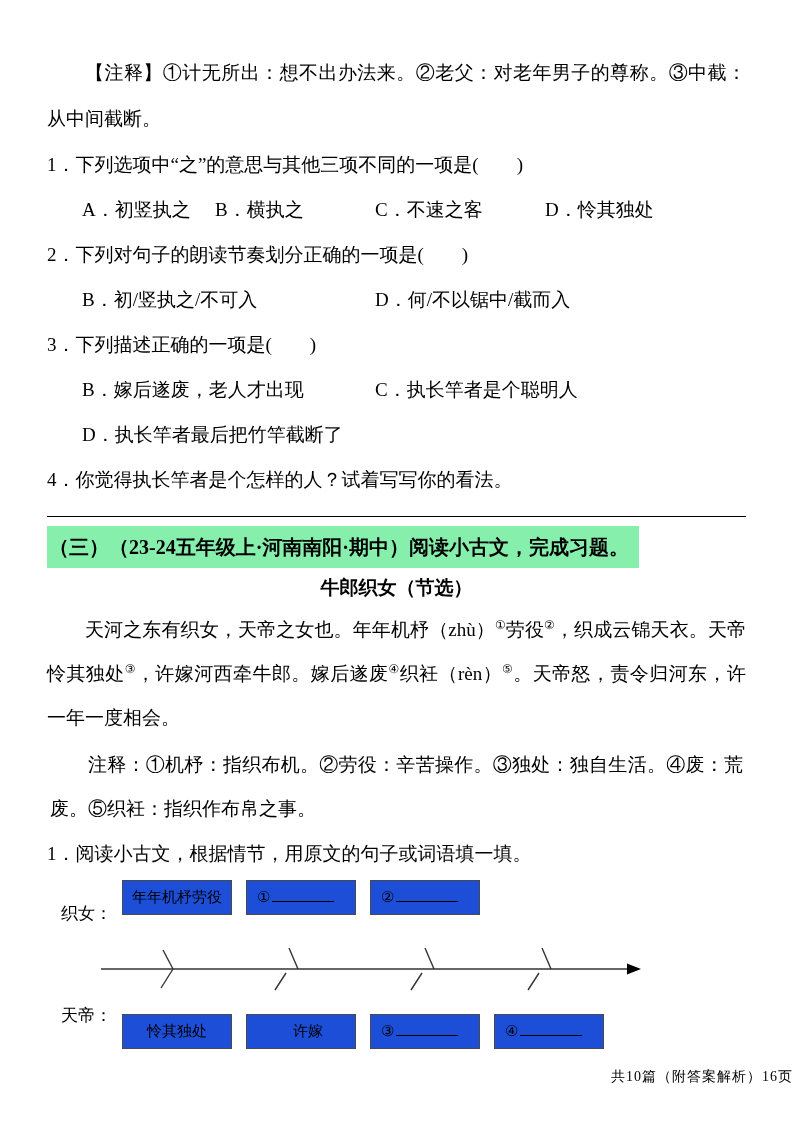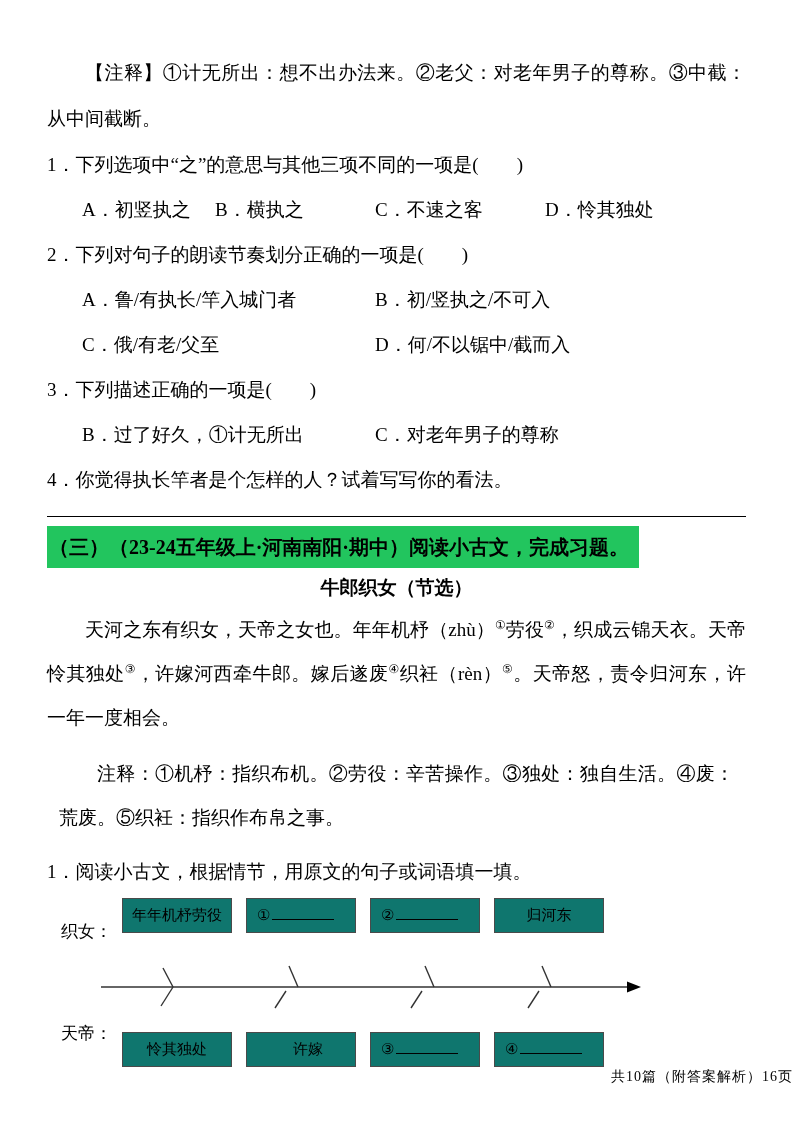--- a/index.html
+++ b/index.html
@@ -60,21 +60,21 @@
     text-indent:38px;
     line-height:44px;
     text-align:justify;
     margin:0;
   }
   .passage sup { font-size:12px; line-height:0; }
   .fu-notes {
     text-indent:38px;
     line-height:44px;
     text-align:justify;
-    margin:12px;
+    margin:3px;
   }
   .q1-line { line-height:40px; }
   .diagram {
     position:relative;
     height:180px;
     margin-top:2px;
   }
   .d-label {
     position:absolute;
     left:14px;
@@ -94,21 +94,21 @@
   .dbox {
     box-sizing:border-box;
     min-width:110px;
     height:35px;
     border:1px solid #4a4a4a;
     font-size:15px;
     line-height:33px;
     text-align:center;
     padding:0 6px;
     white-space:nowrap;
-    background:#0f766e;
+    background:#1d4ed8;
   }
   .dbox.blank { text-align:left; padding-left:10px; }
   .blank-line {
     display:inline-block;
     width:62px;
     border-bottom:1px solid #000;
     height:14px;
     margin-left:2px;
   }
   .timeline-svg { position:absolute; left:50px; top:60px; }
@@ -130,53 +130,51 @@
   <div>
       <div class="stem">1．下列选项中“之”的意思与其他三项不同的一项是(　　)</div>
       <div class="opts-inline">
         <div class="opt">A．初竖执之</div>
         <div class="opt">B．横执之</div>
         <div class="opt">C．不速之客</div>
         <div class="opt">D．怜其独处</div>
       </div>
       <div class="stem">2．下列对句子的朗读节奏划分正确的一项是(　　)</div>
       <div class="opts-grid">
-        <div class="opt">A．鲁/有执长/竿入城门者</div>
         <div class="opt">B．初/竖执之/不可入</div>
-        <div class="opt">C．俄/有老/父至</div>
         <div class="opt">D．何/不以锯中/截而入</div>
       </div>
       <div class="stem">3．下列描述正确的一项是(　　)</div>
       <div class="opts-grid">
-        <div class="opt">B．过了好久，①计无所出</div>
-        <div class="opt">C．对老年男子的尊称</div>
+        <div class="opt">B．嫁后遂废，老人才出现</div>
+        <div class="opt">C．执长竿者是个聪明人</div>
+        <div class="opt">D．执长竿者最后把竹竿截断了</div>
       </div>
       <div class="stem">4．你觉得执长竿者是个怎样的人？试着写写你的看法。</div>
     </div>
 
   <hr class="divider">
 
   <div>
-    <span class="section-heading" style="background: #22c55e; font-family: Liberation Serif, serif;">（三）（23-24五年级上·河南南阳·期中）阅读小古文，完成习题。</span>
+    <span class="section-heading" style="background: #86efac; font-family: Liberation Serif, serif;">（三）（23-24五年级上·河南南阳·期中）阅读小古文，完成习题。</span>
   </div>
 
   <p class="passage-title">牛郎织女（节选）</p>
 
   <p class="passage"><span>天河之东有织女，天帝之女也。年年机杼（zhù）</span><sup>①</sup><span>劳役</span><sup>②</sup><span>，织成云锦天衣。天帝怜其独处</span><sup>③</sup><span>，许嫁河西牵牛郎。嫁后遂废</span><sup>④</sup><span>织衽（rèn）</span><sup>⑤</sup><span>。天帝怒，责令归河东，许一年一度相会。</span></p>
 
   <p class="fu-notes">注释：①机杼：指织布机。②劳役：辛苦操作。③独处：独自生活。④废：荒废。⑤织衽：指织作布帛之事。</p>
 
   <div class="q1-line">1．阅读小古文，根据情节，用原文的句子或词语填一填。</div>
 
   <div class="diagram">
     <div class="boxes-row top">
         <div class="dbox" style="border-color: rgb(74, 74, 74);">年年机杼劳役</div>
         <div class="dbox blank" style="border-color: rgb(74, 74, 74);"><span>①</span><span class="blank-line"></span></div>
         <div class="dbox blank" style="border-color: rgb(74, 74, 74);"><span>②</span><span class="blank-line"></span></div>
-        <div class="dbox" style="border-color: rgb(74, 74, 74);">归河东</div>
       </div>
     <span class="d-label top">织女：</span>
 
     <svg class="timeline-svg" width="550" height="72" viewBox="0 0 550 72">
       <line x1="4" y1="33" x2="530" y2="33" stroke="#333" stroke-width="1.6"></line>
       <polygon points="530,27.5 544,33 530,38.5" fill="#000"></polygon>
 
       <g stroke="#333" stroke-width="1.4">
         <line x1="66" y1="14" x2="76" y2="33"></line>
         <line x1="64" y1="52" x2="76" y2="33"></line>

